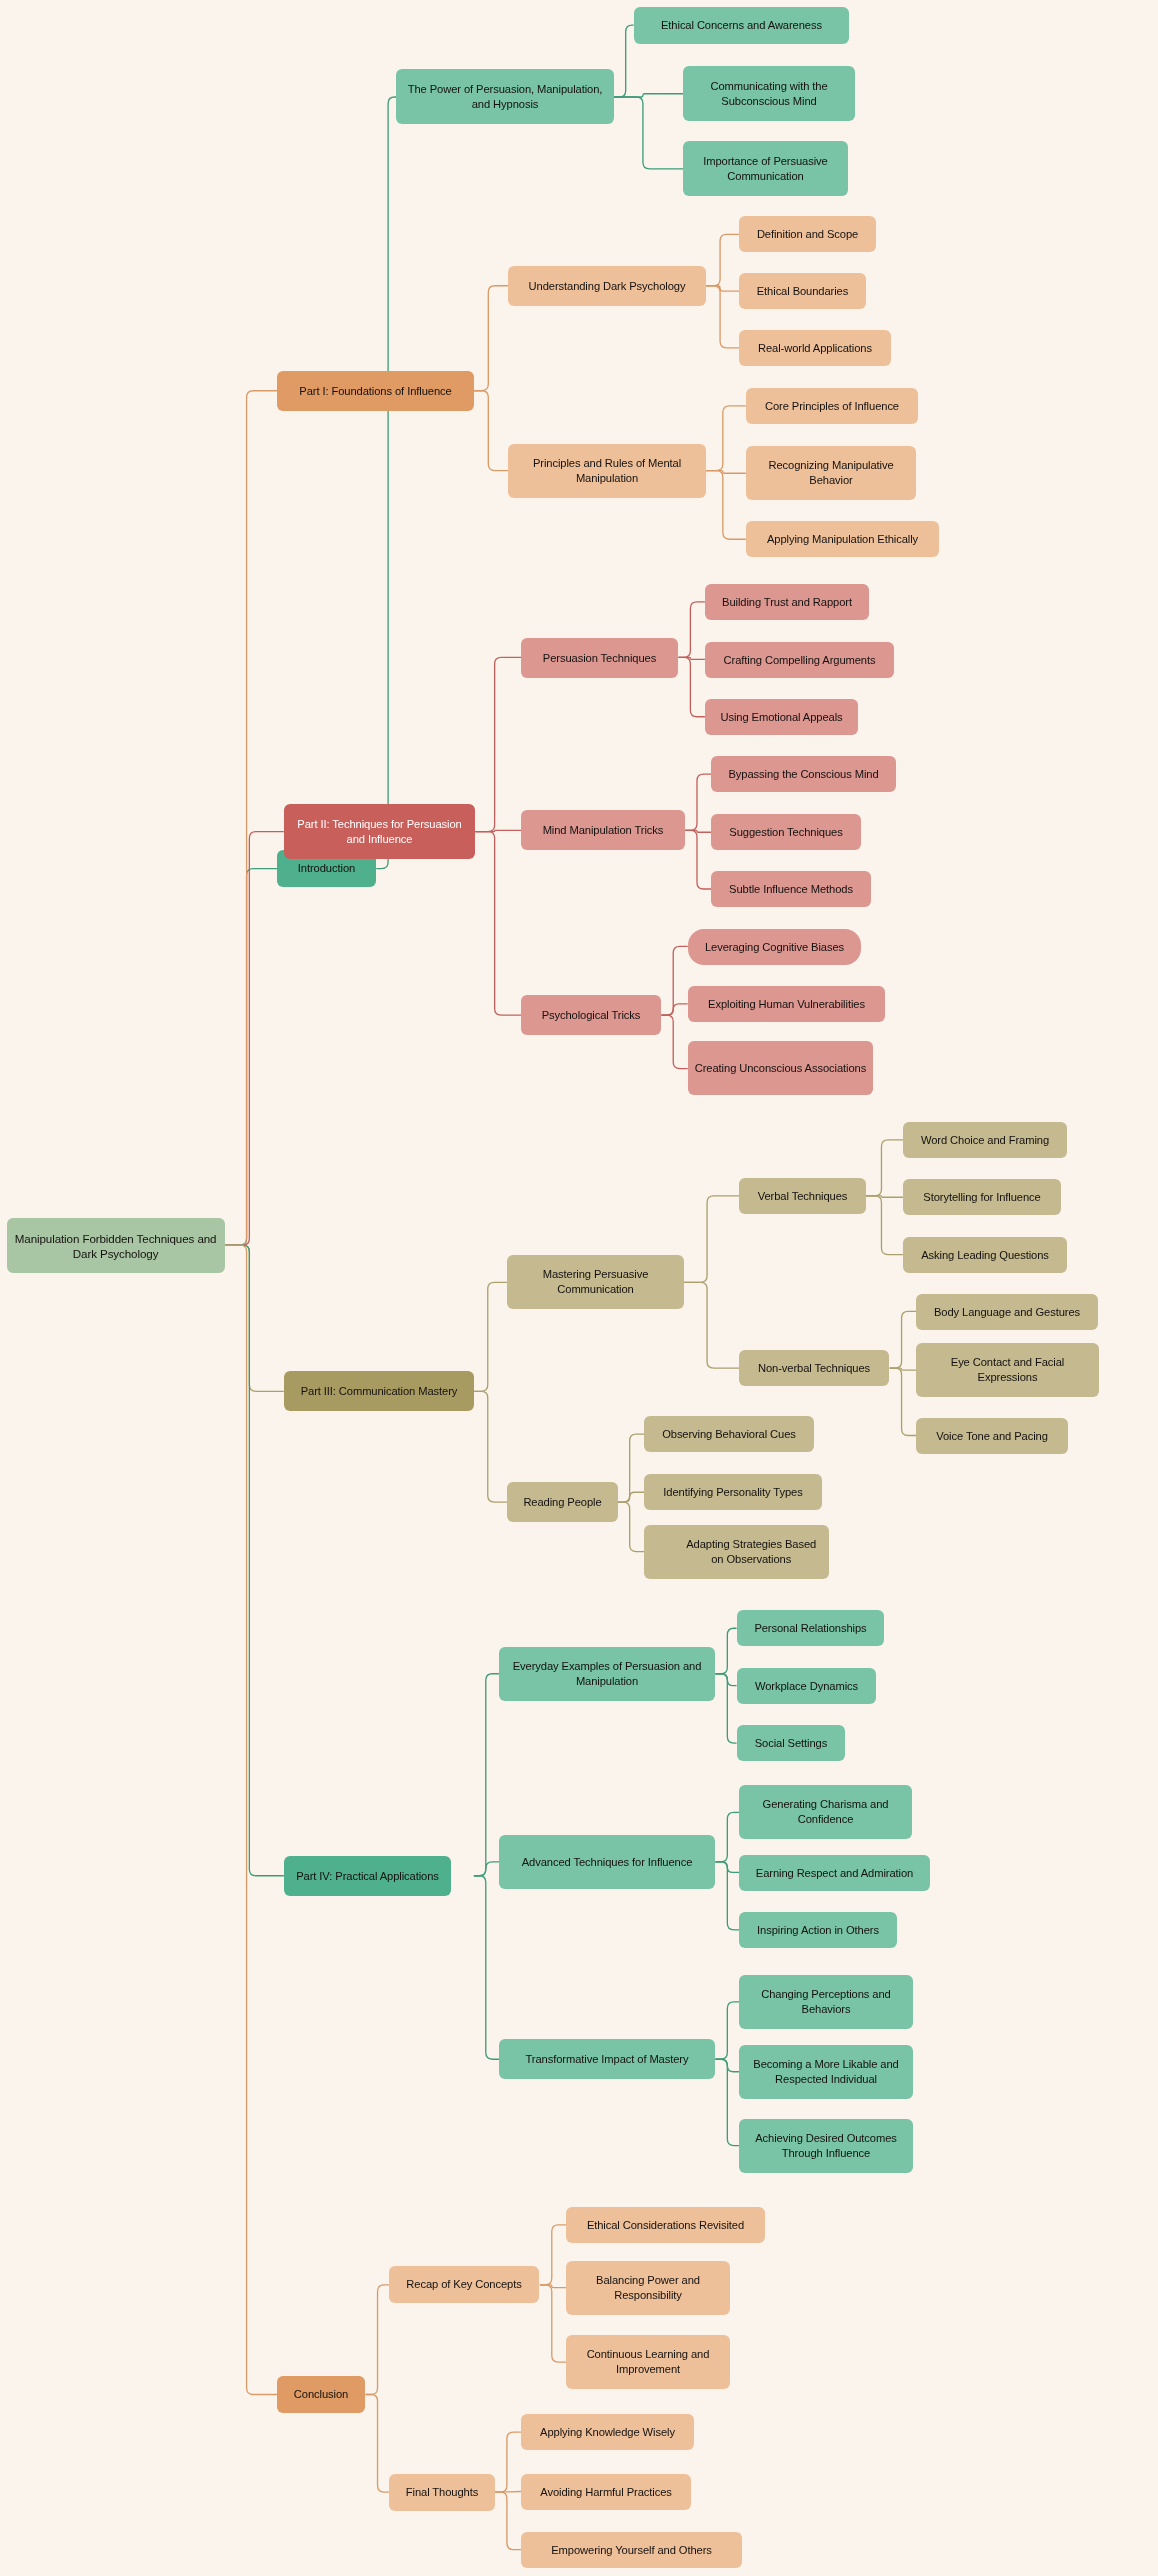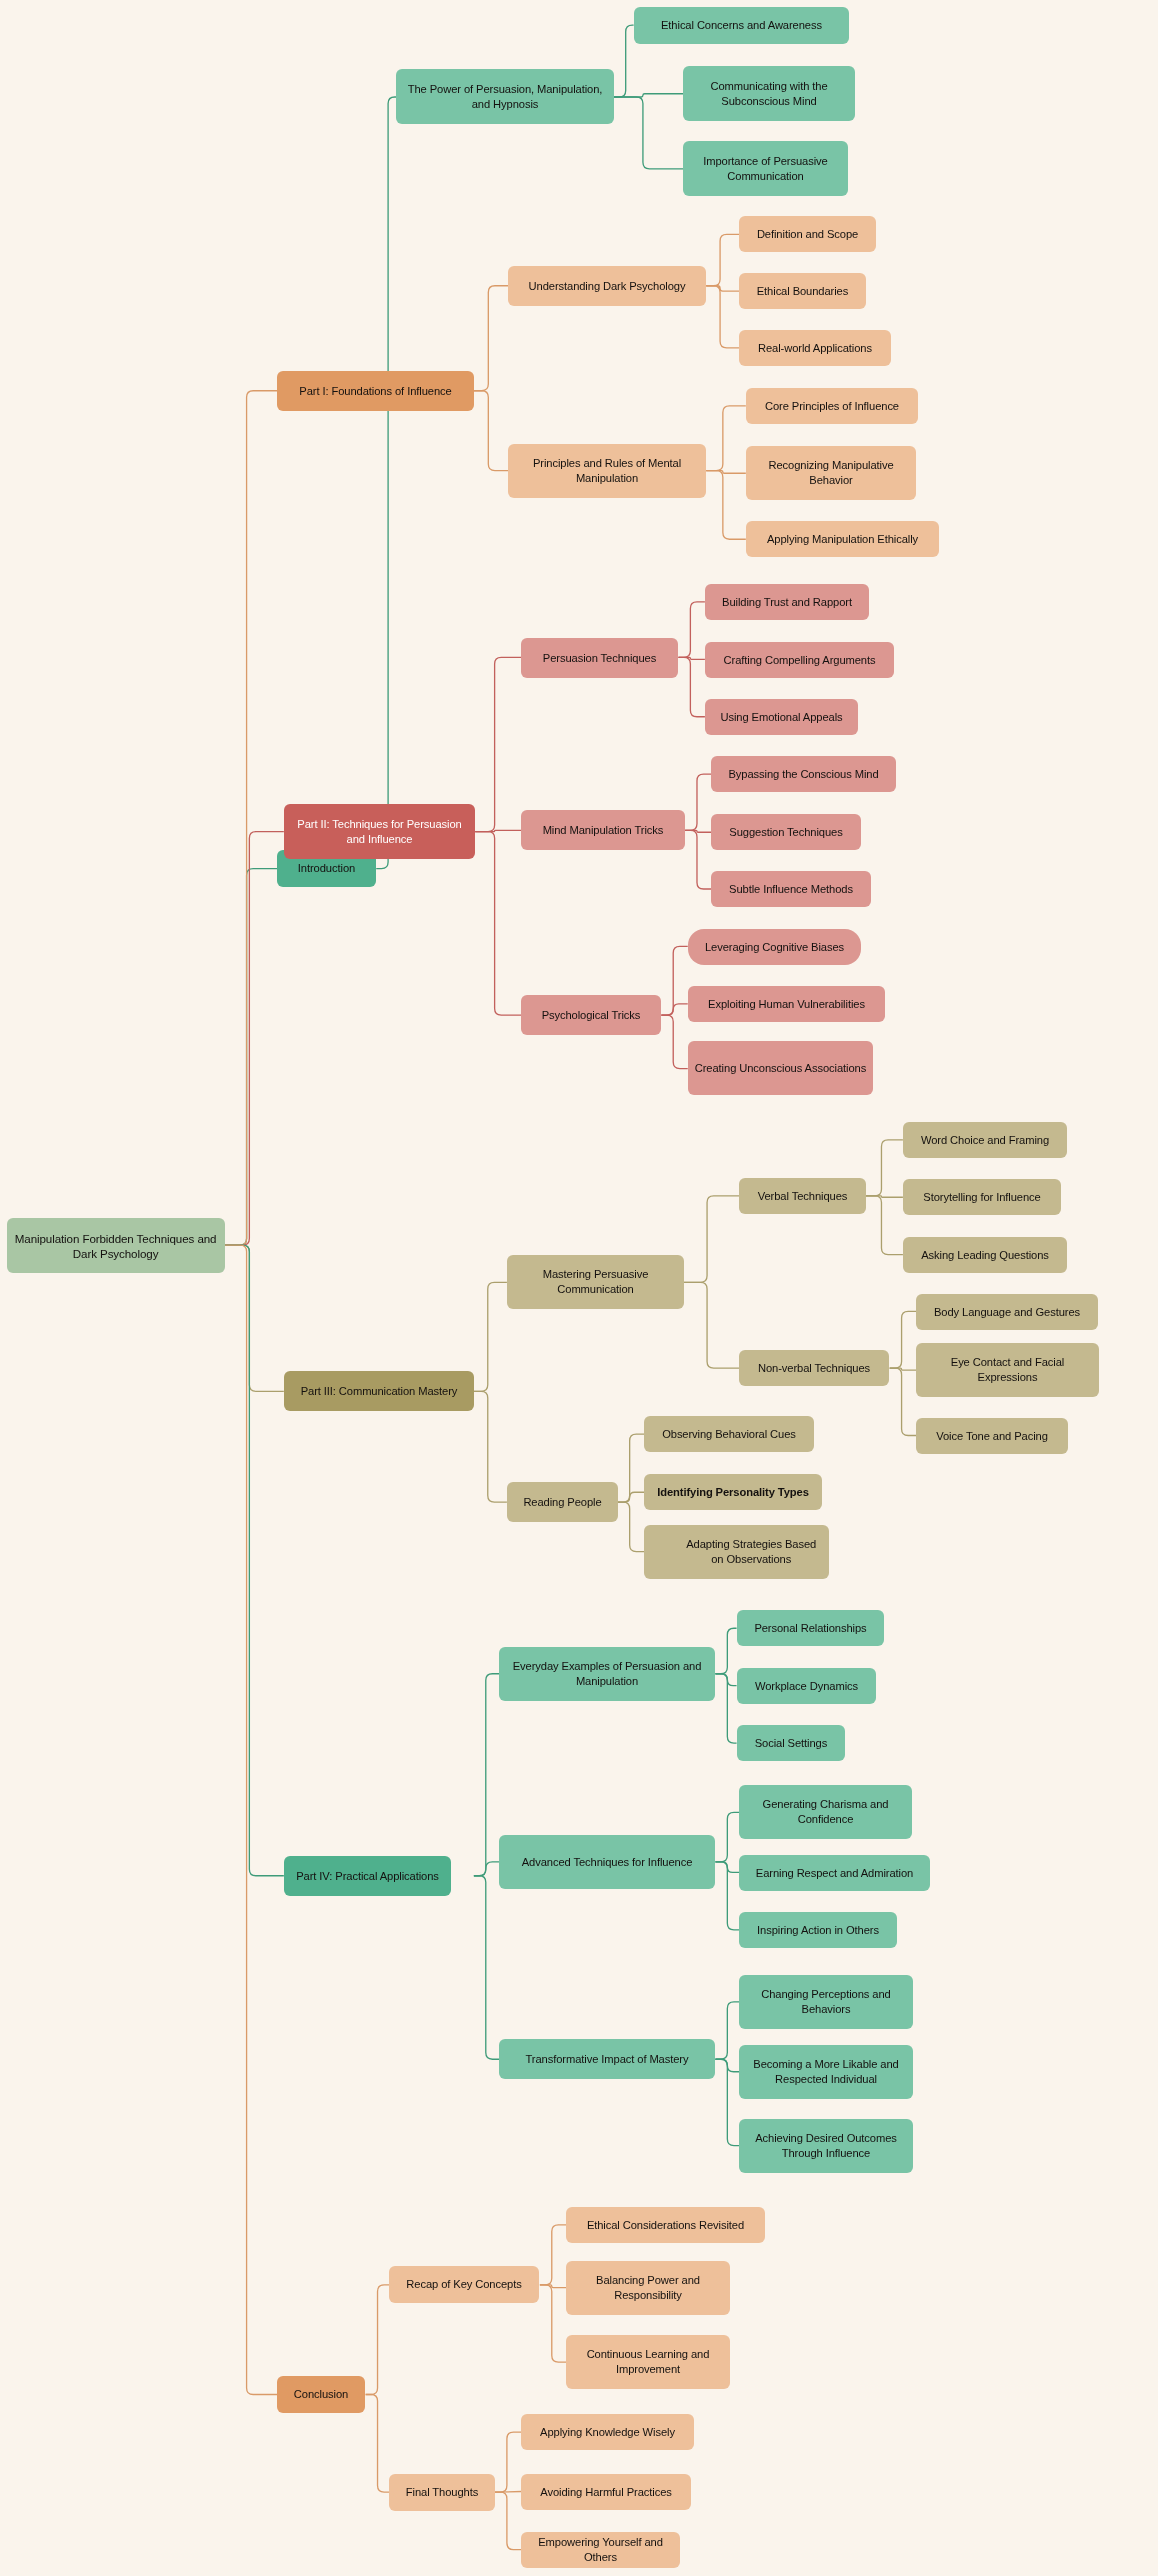--- a/index.html
+++ b/index.html
@@ -234,21 +234,21 @@
       </div>
       <div class="node c-khaki-light" style="left: 916px; top: 1418px; width: 152px; height: 36px;">
         <span>Voice Tone and Pacing</span>
       </div>
       <div class="node c-khaki-light" style="left: 507px; top: 1482px; width: 111px; height: 40px;">
         <span>Reading People</span>
       </div>
       <div class="node c-khaki-light" style="left: 644px; top: 1416px; width: 170px; height: 36px;">
         <span>Observing Behavioral Cues</span>
       </div>
-      <div class="node c-khaki-light" style="left: 644px; top: 1474px; width: 178px; height: 36px; font-weight: bold;">
+      <div class="node c-khaki-light" style="left: 644px; top: 1474px; width: 178px; height: 36px;">
         <span>Identifying Personality Types</span>
       </div>
       <div class="node c-khaki-light" style="left: 644px; top: 1525px; width: 185px; height: 54px; padding-left: 36px;">
         <span>Adapting Strategies Based on Observations</span>
       </div>
       <div class="node c-green-dark" style="left: 284px; top: 1856px; width: 167px; height: 40px;">
         <span>Part IV: Practical Applications</span>
       </div>
       <div class="node c-green-light" style="left: 499px; top: 1647px; width: 216px; height: 54px;">
         <span>Everyday Examples of Persuasion and Manipulation</span>
@@ -303,18 +303,18 @@
       </div>
       <div class="node c-orange-light" style="left: 389px; top: 2474px; width: 106px; height: 37px;">
         <span>Final Thoughts</span>
       </div>
       <div class="node c-orange-light" style="left: 521px; top: 2414px; width: 173px; height: 36px;">
         <span>Applying Knowledge Wisely</span>
       </div>
       <div class="node c-orange-light" style="left: 521px; top: 2474px; width: 170px; height: 36px;">
         <span>Avoiding Harmful Practices</span>
       </div>
-      <div class="node c-orange-light" style="left: 521px; top: 2532px; width: 159px; height: 36px;">
+      <div class="node c-orange-light" style="left: 521px; top: 2532px; width: 221px; height: 36px;">
         <span>Empowering Yourself and Others</span>
       </div>
     </div>
 </div>
 
 
 </body></html>

